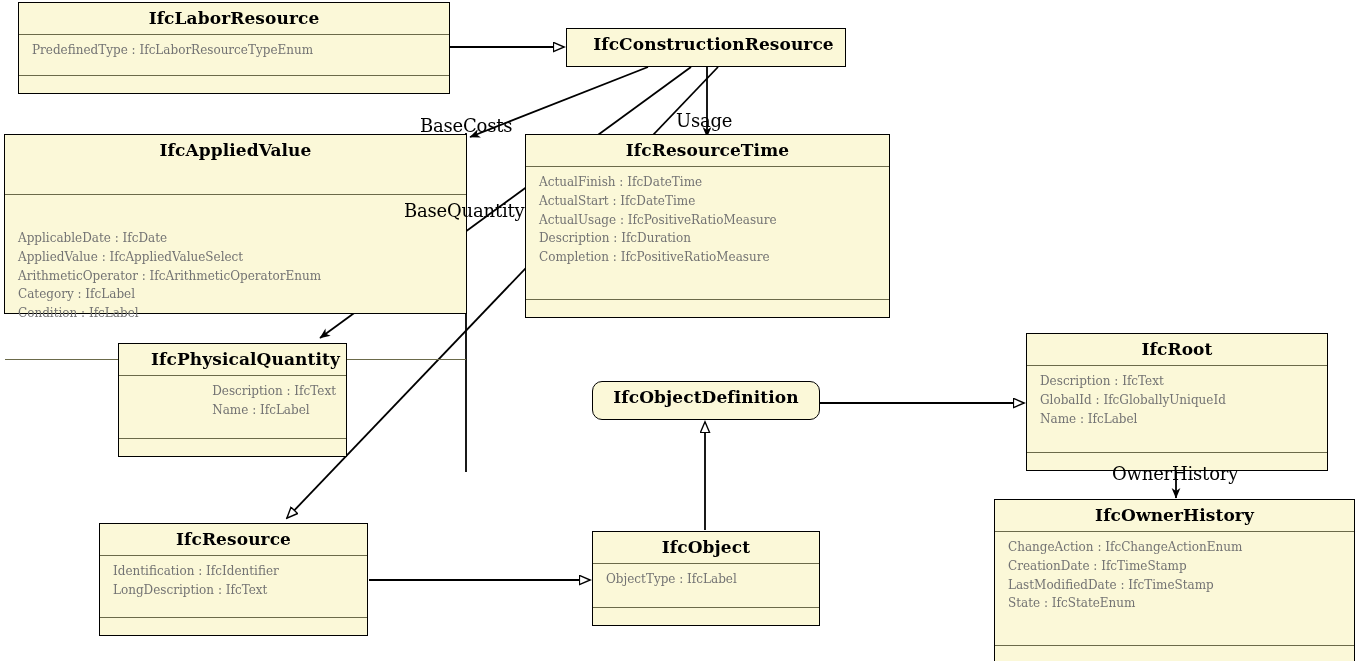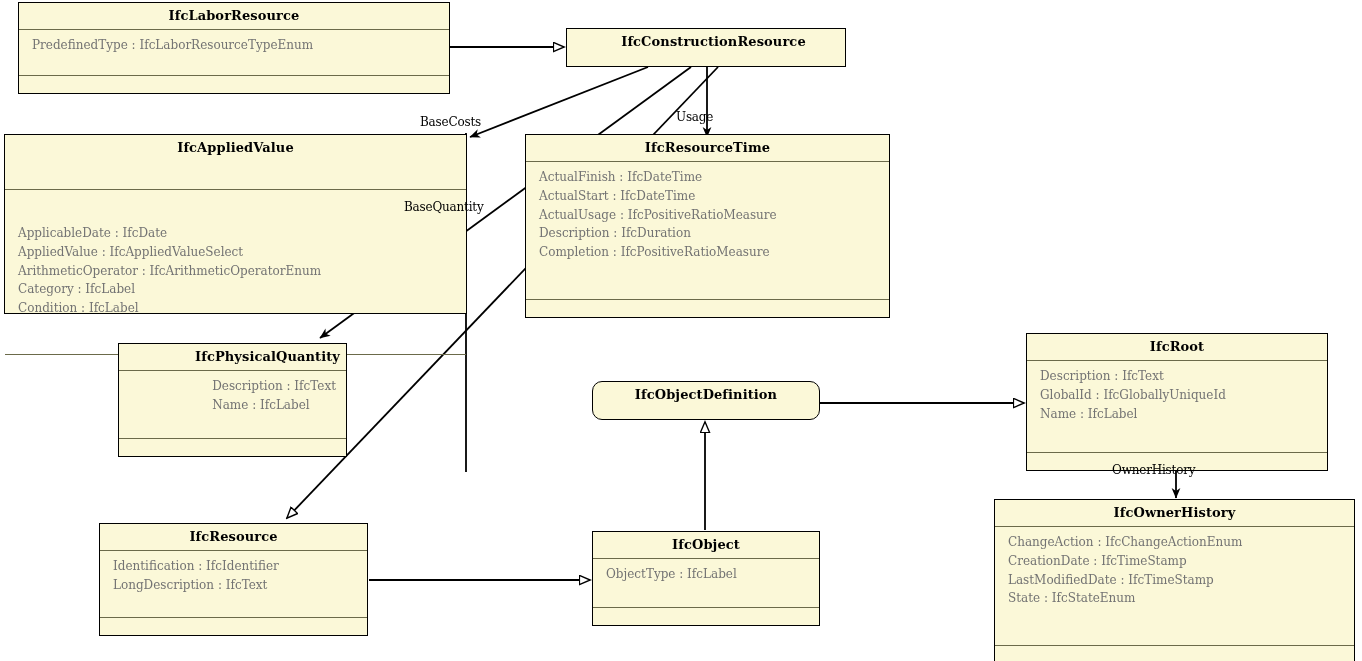--- a/index.html
+++ b/index.html
@@ -19,21 +19,21 @@
     position: absolute;
     box-sizing: border-box;
     background: #fbf8d8;
     border: 1.5px solid #000000;
     display: flex;
     flex-direction: column;
   }
   .uml-title {
     text-align: center;
     font-weight: bold;
-    font-size: 13px;
+    font-size: 17px;
     color: #000000;
     padding: 5px 6px 6px 6px;
     letter-spacing: 0.1px;
     white-space: nowrap;
   }
   .uml-sep {
     height: 0;
     border-top: 1.5px solid #6b6a4a;
     width: 100%;
   }
@@ -47,21 +47,21 @@
   .uml-attr {
     white-space: nowrap;
   }
   .uml-ops {
     min-height: 17px;
     flex: 0 0 auto;
   }
   .edge-label {
     position: absolute;
     font-family: "DejaVu Serif", "Liberation Serif", serif;
-    font-size: 12px;
+    font-size: 18px;
     color: #000000;
     white-space: nowrap;
     letter-spacing: -0.2px;
   }
   svg.edges {
     position: absolute;
     left: 0;
     top: 0;
     width: 1362px;
     height: 661px;

